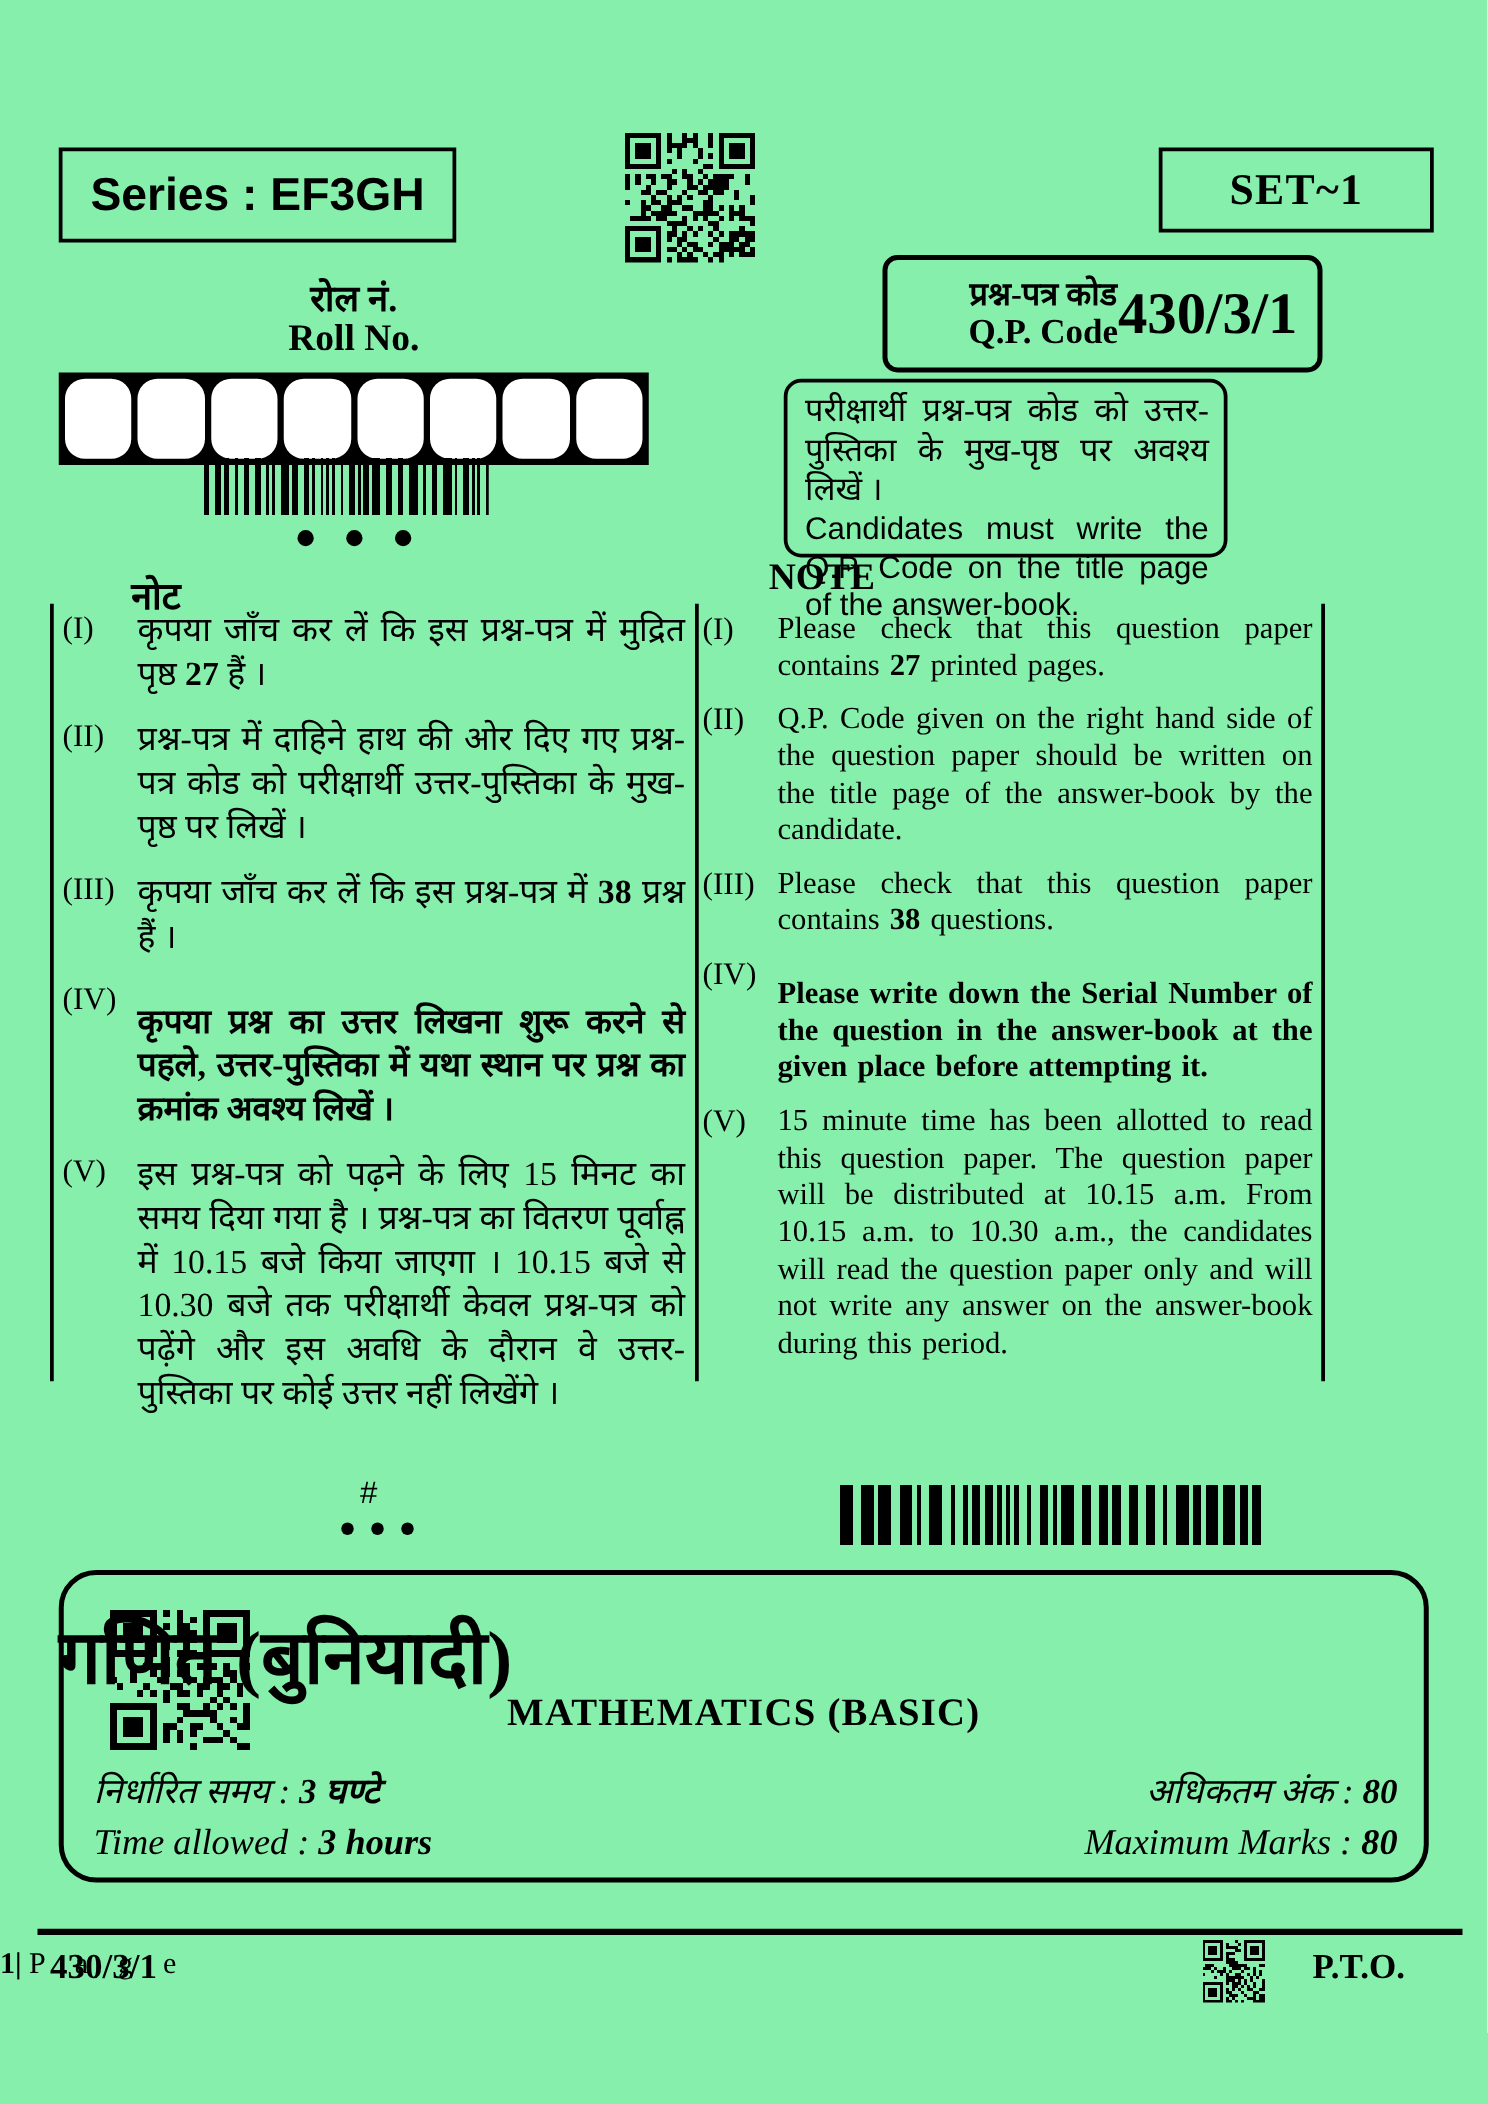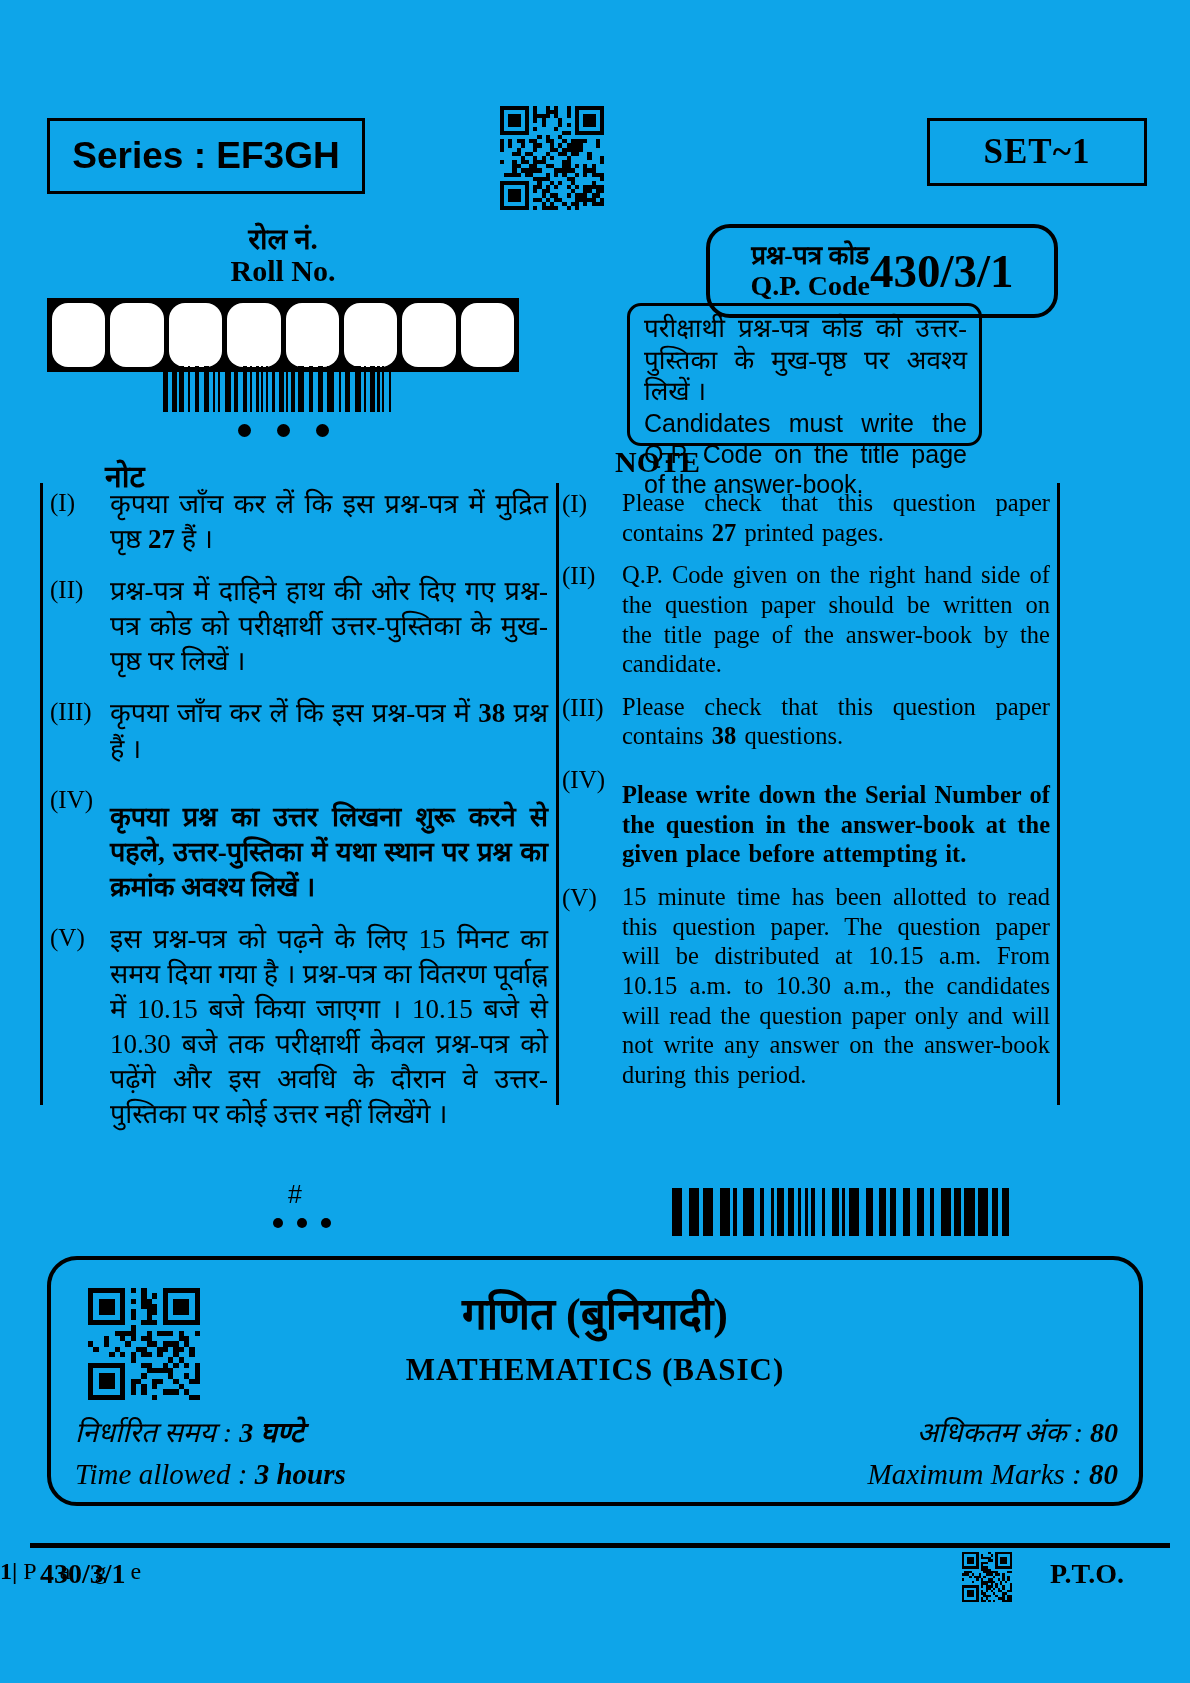--- a/index.html
+++ b/index.html
@@ -1,31 +1,31 @@
 <!DOCTYPE html>
 <html><head>
 <meta charset="utf-8">
 <style>
   html,body{margin:0;padding:0;background:#fff;}
-  .page{position:relative;width:1190px;height:1683px;background:#0ea5e9;color:#000;
+  .page{position:relative;width:1190px;height:1683px;background:#86efac;color:#000;
         font-family:"Liberation Serif","DejaVu Serif",serif;overflow:hidden;}
   .abs{position:absolute;}
 
   
   .series-box{left:47px;top:118px;width:312px;height:70px;border:3px solid #000;
     display:flex;align-items:center;justify-content:center;
     font-family:"Liberation Sans","DejaVu Sans",sans-serif;font-weight:bold;font-size:37px;}
   .qr-top{left:500px;top:106px;width:104px;height:104px;}
   .set-box{left:927px;top:118px;width:214px;height:62px;border:3px solid #000;
     display:flex;align-items:center;justify-content:center;font-weight:bold;font-size:35px;letter-spacing:1px;}
   .roll-hi{left:47px;top:218px;width:472px;text-align:center;font-size:29px;font-weight:bold;}
   .roll-en{left:47px;top:254px;width:472px;text-align:center;font-size:30px;font-weight:bold;}
 
-  .qp-box{left:706px;top:204px;width:352px;height:94px;border:4px solid #000;border-radius:24px;
-    box-sizing:border-box;display:flex;align-items:center;justify-content:center;padding:0 16px;margin-top:20px;}
+  .qp-box{left:706px;top:204px;width:352px;height:94px;border:4px solid #000;border-radius:12px;
+    box-sizing:border-box;display:flex;align-items:center;justify-content:flex-end;padding:0 16px;}
   .qp-labels{text-align:center;line-height:1.12;}
   .qp-label-hi{font-size:26px;font-weight:bold;}
   .qp-label-en{font-size:28px;font-weight:bold;}
   .qp-value{font-size:47px;font-weight:bold;}
 
   .roll-strip{left:47px;top:298px;width:472px;height:74px;background:#000;
     display:flex;gap:5px;padding:5px;box-sizing:border-box;}
   .roll-cell{flex:1;background:#fff;border-radius:16px;}
   .barcode1{left:163px;top:366px;width:228px;height:46px;}
   .dots{display:flex;justify-content:center;gap:26px;}
@@ -53,21 +53,21 @@
   .col-en .note-item{margin-bottom:13px;}
   .note-label{flex:none;width:60px;font-size:25px;padding-top:2px;}
   .note-text{flex:1;text-align:justify;padding-right:4px;}
   .col-hi .note-text{font-size:27px;line-height:1.3;}
   .col-en .note-text{font-size:24.5px;line-height:1.21;word-spacing:2px;}
   .bold{font-weight:bold;margin-top:16px;}
 
   
   .subject-box{left:47px;top:1256px;width:1096px;height:250px;border:4px solid #000;border-radius:30px;box-sizing:border-box;}
   .qr-bottom{left:88px;top:1288px;width:112px;height:112px;}
-  .subject-title-hi{left:47px;top:1282px;width:1096px;text-align:center;font-size:44px;font-weight:bold;}
+  .subject-title-hi{left:47px;top:1282px;width:1096px;font-size:60px;font-weight:bold;}
   .subject-title-en{left:47px;top:1352px;width:1096px;text-align:center;font-size:31px;font-weight:bold;letter-spacing:1px;}
   .meta-row{left:75px;width:1043px;display:flex;justify-content:space-between;font-style:italic;gap:32px;}
   .meta-row1{top:1412px;font-size:28px;}
   .meta-row2{top:1458px;font-size:29px;}
 
   
   .footer-rule{left:30px;top:1543px;width:1140px;height:5px;background:#000;}
   .footer-code{left:40px;top:1558px;font-size:28px;font-weight:bold;}
   .footer-page{left:0;top:1558px;width:1190px;text-align:left;font-size:24px;}
   .footer-page .pword{letter-spacing:9px;margin-left:6px;}

